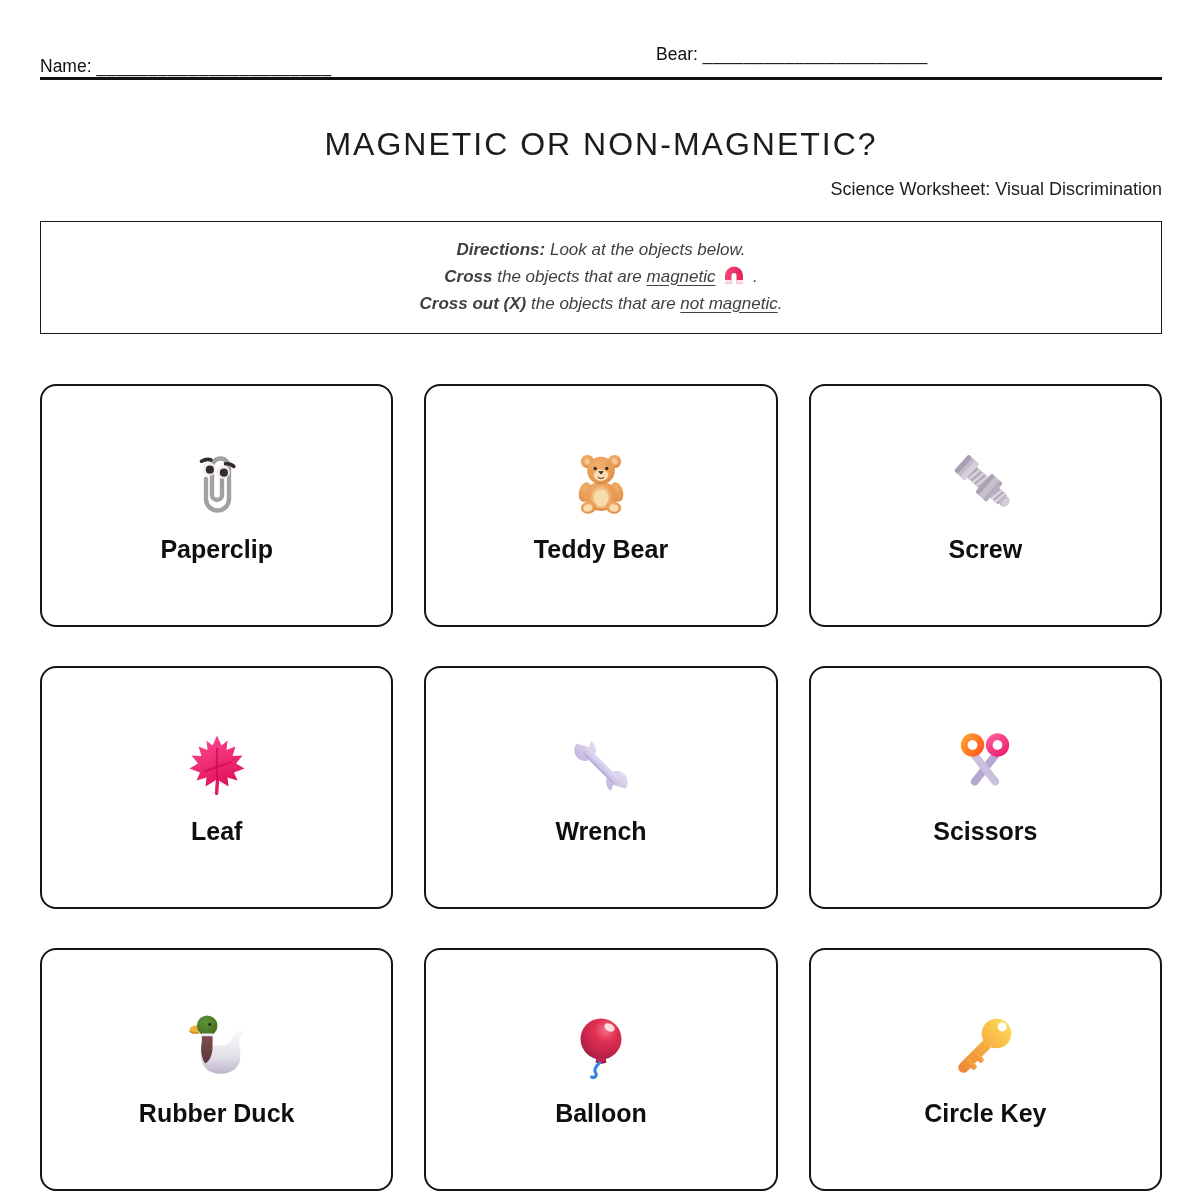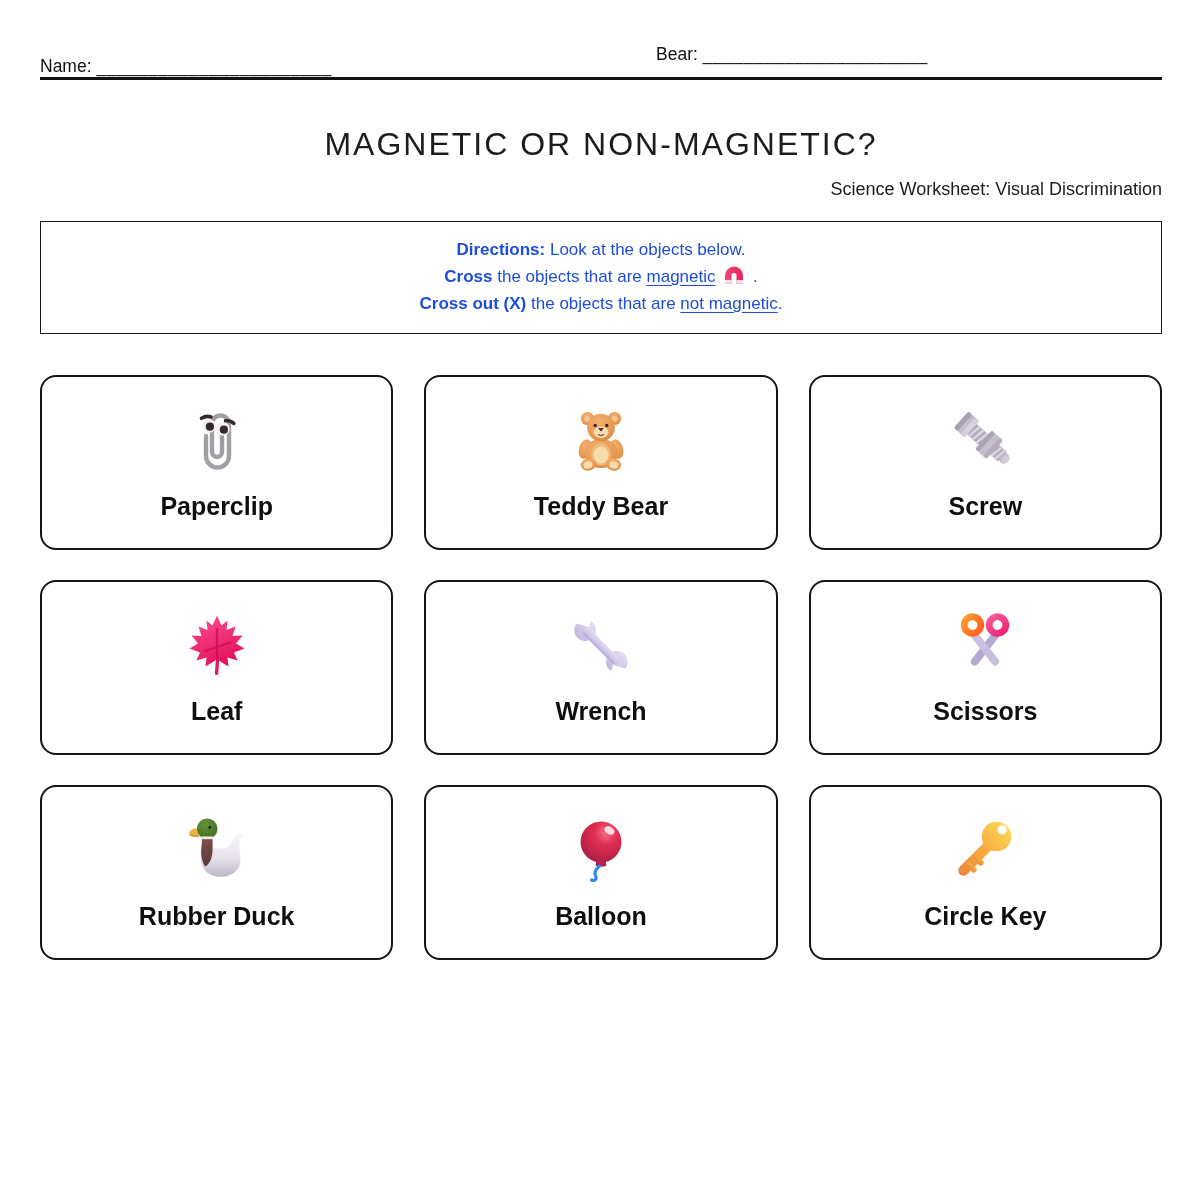--- a/index.html
+++ b/index.html
@@ -33,43 +33,45 @@
   .subtitle { margin-top: 16px; text-align: right; font-size: 18px; color: #1c1c1c; }
 
   
   .directions {
     margin-top: 21px;
     border: 1.5px solid #191919;
     padding: 14px 10px 16px;
     text-align: center;
     font-size: 17px;
     line-height: 27px;
-    color: #1d4ed8;
+    color: #404040;
+    font-style: italic;
   }
   .directions b { font-weight: 700; }
   .directions .ul { text-decoration: underline; text-underline-offset: 3px; }
   .magnet { display: inline-block; width: 26px; height: 22px; vertical-align: -5px; margin: 0 1px; }
 
   
   .grid {
     margin-top: 41px;
     display: grid;
     grid-template-columns: repeat(3, 1fr);
     gap: 30px 31px;
   }
   .card {
-    height: 175px;
+    height: 243px;
     background: #fff;
     border: 2px solid #151515;
     border-radius: 16px;
     display: flex;
     flex-direction: column;
     align-items: center;
     justify-content: center;
     gap: 15px;
+    margin-top: 9px;
   }
   .card .icon { width: 72px; height: 72px; }
   .card .label { font-size: 25px; font-weight: 700; color: #0f0f0f; }
 </style>
 </head>
 <body>
 
 <div class="page">
 
   <div class="hdr">

